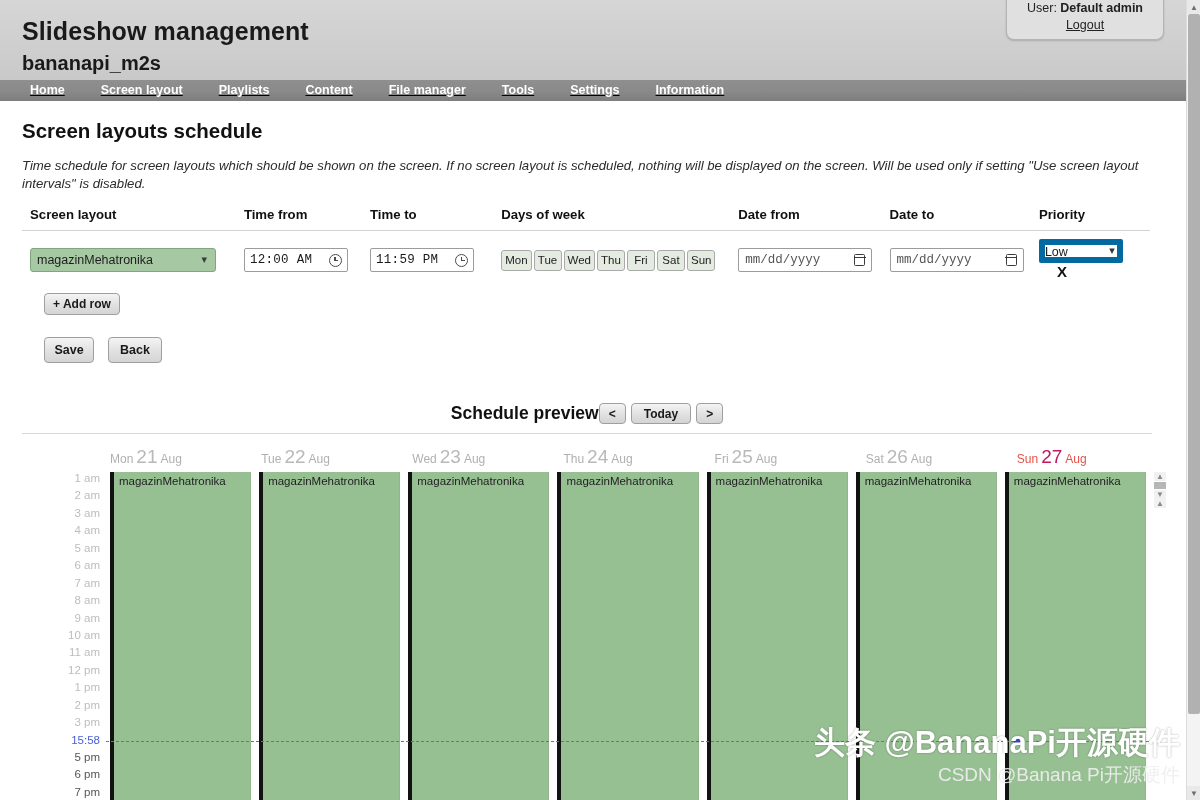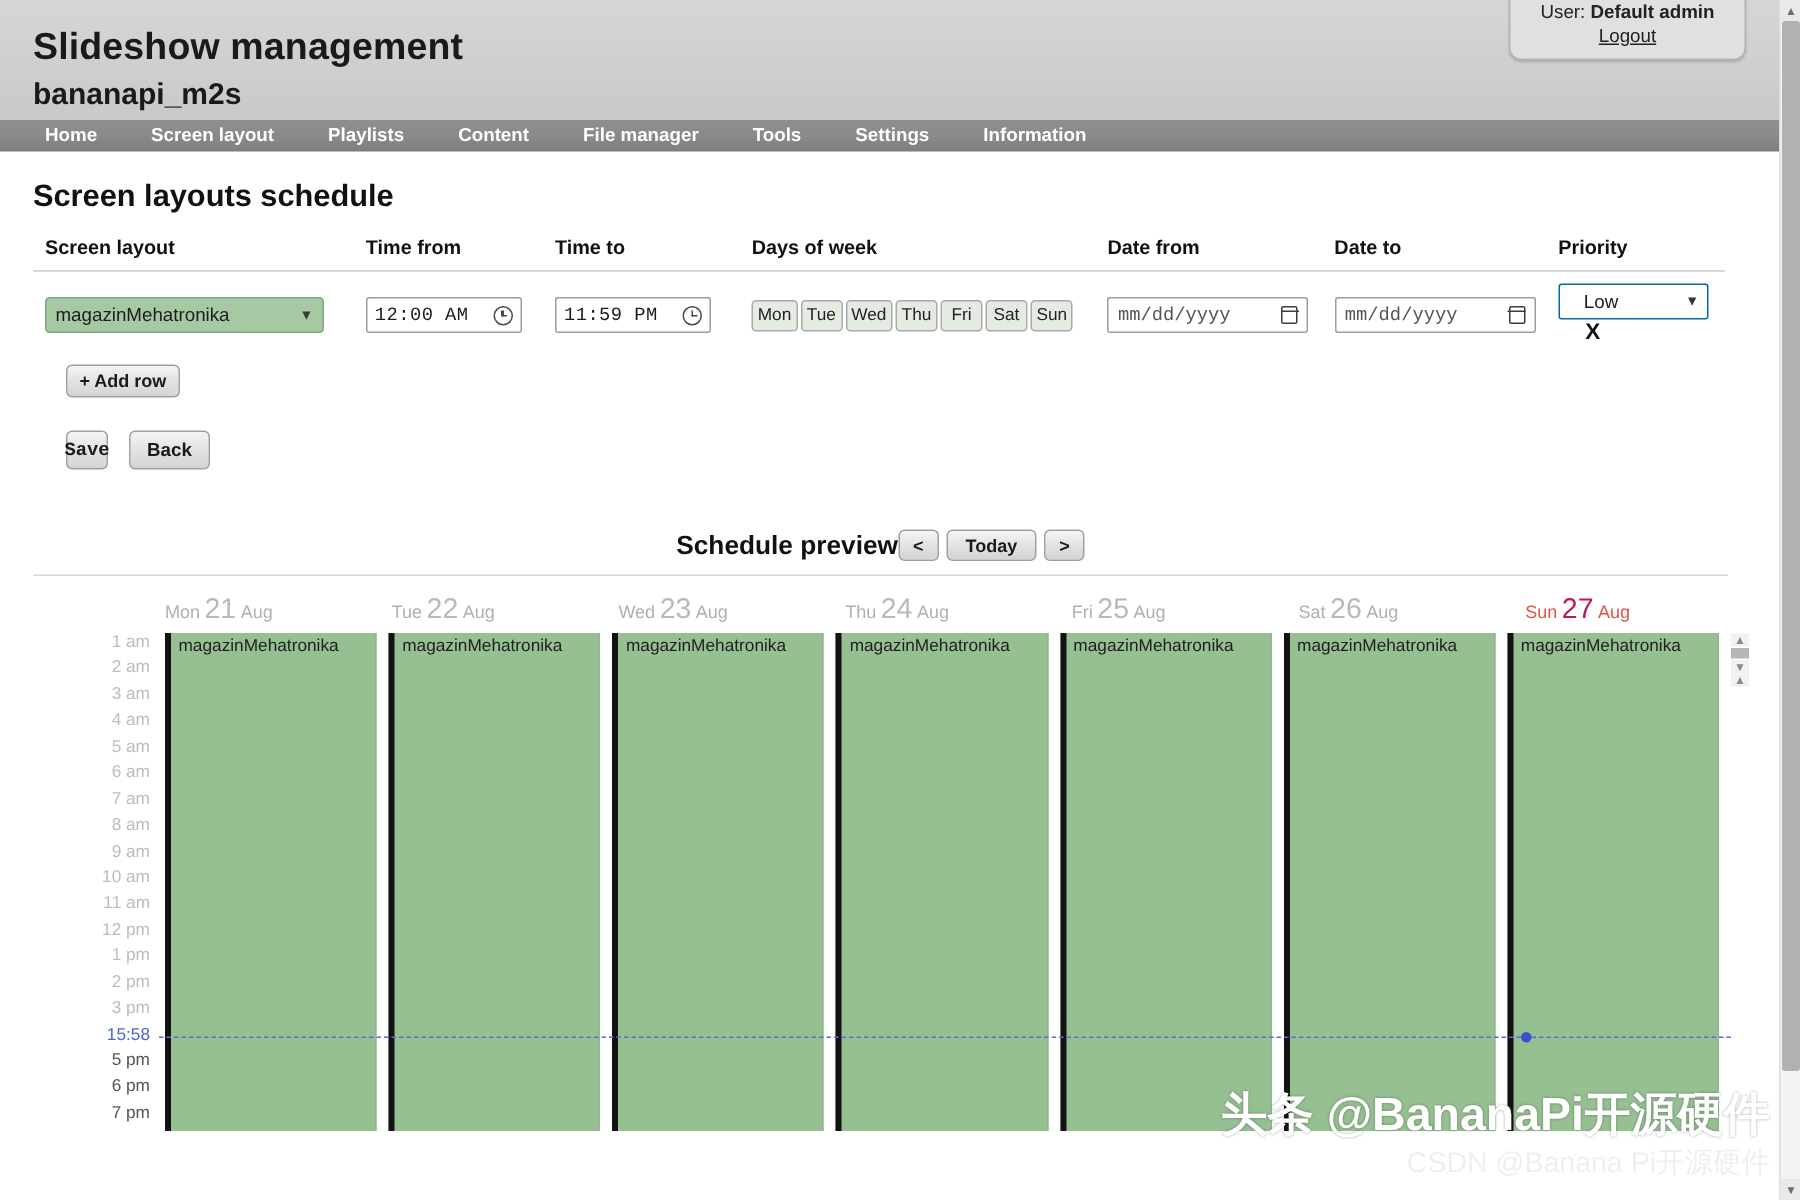--- a/index.html
+++ b/index.html
@@ -63,20 +63,21 @@
   }
 
   
   .navbar {
     height: 21px;
     background: linear-gradient(to bottom, #8f8f8f 0%, #8a8a8a 50%, #7e7e7e 100%);
     display: flex;
     align-items: center;
     padding-left: 12px;
     width: 1186px;
+    text-decoration: underline;
   }
   .nav-item {
     color: #ffffff;
     font-size: 12.5px;
     font-weight: bold;
     padding: 0 18px;
     cursor: pointer;
     white-space: nowrap;
     line-height: 21px;
   }
@@ -198,28 +199,28 @@
     border-radius: 1.5px;
     position: relative; flex: none;
   }
   .cal-glyph::before {
     content: ""; position: absolute;
     left: -1.4px; right: -1.4px; top: 1.5px; height: 1.4px;
     background: #3c3c3c;
   }
 
   select.prio-select {
-    width: 100px; height: 24px;
-    border: 1px solid #0369a1;
+    width: 84px; height: 24px;
+    border: 6px solid #0369a1;
     border-radius: 2px;
     background: #fff;
     font-family: "Liberation Sans", sans-serif;
     font-size: 12.5px;
     color: #1a1a1a;
-    padding-left: 16px;
+    padding-left: 0;
     appearance: none;
     -webkit-appearance: none;
   }
   .prio-wrap { position: relative; display: inline-block; }
   .prio-wrap .chev { position: absolute; right: 8px; top: 5px; font-size: 11px; color: #333; pointer-events: none; }
 
   .remove-x {
     display: inline-block;
     margin-left: 18px;
     font-size: 15px;
@@ -234,21 +235,21 @@
     background: linear-gradient(to bottom, #f4f4f4 0%, #e3e3e3 48%, #d4d4d4 100%);
     border: 1px solid #9f9f9f;
     border-radius: 4px;
     font-size: 12.5px;
     font-weight: bold;
     color: #1a1a1a;
     cursor: pointer;
     font-family: "Liberation Sans", sans-serif;
   }
   .btn-addrow { height: 22px; padding: 0 8px; margin: 12px 0 0 22px; font-weight: bold; font-size: 12px; }
-  .btn-save { height: 26px; width: 28px; font-family: Liberation Mono, monospace; }
+  .btn-save { height: 26px; width: 50px; }
   .btn-back { height: 26px; width: 54px; }
   .action-row { margin: 22px 0 0 22px; display: flex; gap: 14px; }
 
   
   .preview-head {
     margin: 40px 22px 0 22px;
     display: flex; align-items: flex-end; justify-content: center;
     border-bottom: 1px solid #d8d8d8;
     padding-bottom: 9px;
     width: 1130px;
@@ -438,20 +439,21 @@
     <div class="nav-item">Content</div>
     <div class="nav-item">File manager</div>
     <div class="nav-item">Tools</div>
     <div class="nav-item">Settings</div>
     <div class="nav-item">Information</div>
   </div>
 
   <div class="content">
 
     <div class="page-title">Screen layouts schedule</div>
+    <div class="page-desc">Time schedule for screen layouts which should be shown on the screen. If no screen layout is scheduled, nothing will be displayed on the screen. Will be used only if setting "Use screen layout intervals" is disabled.</div>
 
     <table class="sched">
       <thead>
         <tr>
           <th class="col-layout">Screen layout</th>
           <th class="col-from">Time from</th>
           <th class="col-to">Time to</th>
           <th class="col-days">Days of week</th>
           <th class="col-dfrom">Date from</th>
           <th class="col-dto">Date to</th>

